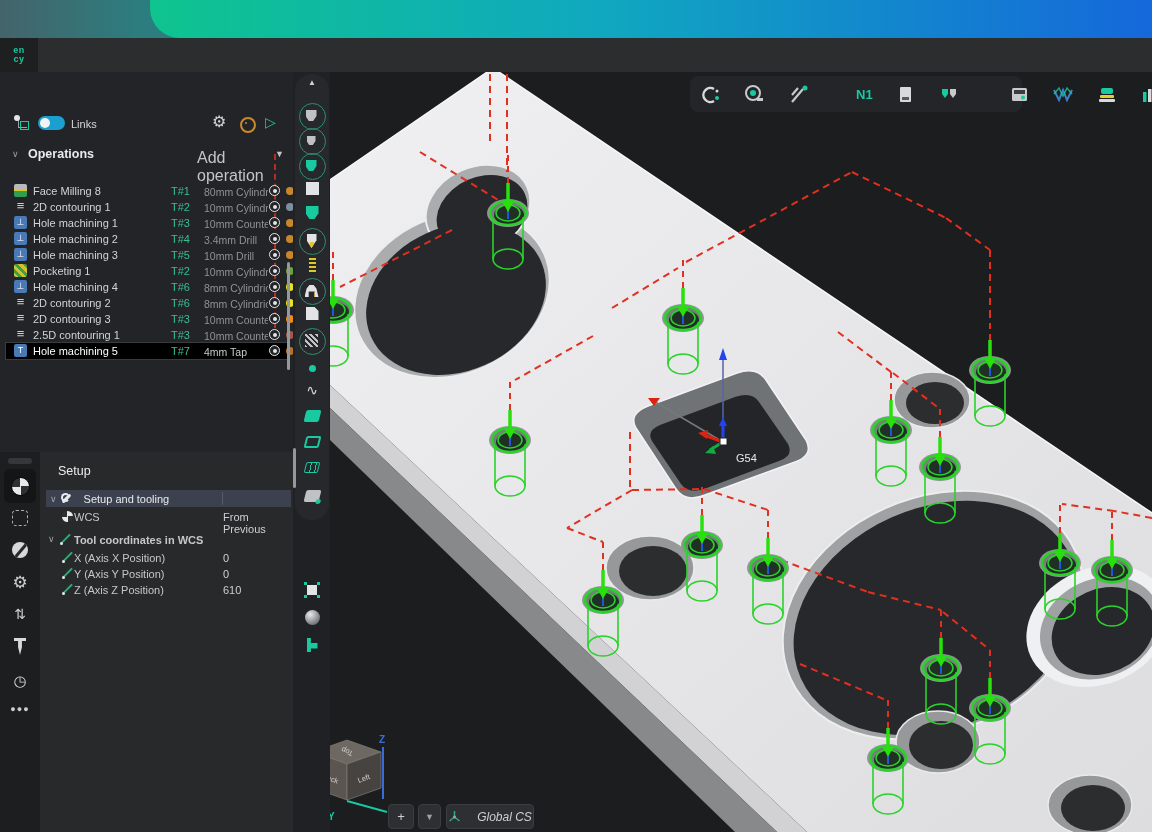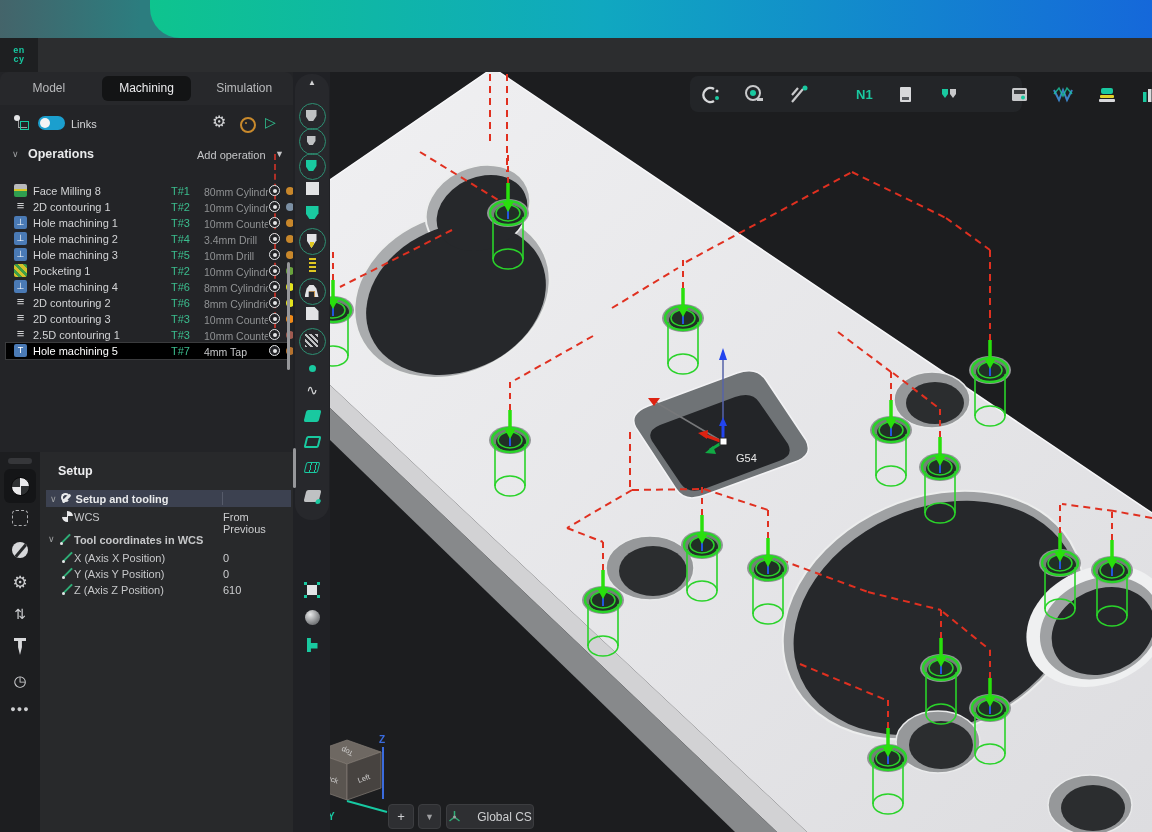--- a/index.html
+++ b/index.html
@@ -42,21 +42,21 @@
   #links-toggle:before{content:"";position:absolute;left:2px;top:2px;width:10px;height:10px;border-radius:50%;background:#f2f3f4;}
   #links-label{left:71px;top:13px;color:#d6d7d9;}
   #links-gear{left:212px;top:9px;font-size:16px;color:#d2d3d5;line-height:1;}
   #links-sim{left:240px;top:12px;width:12px;height:12px;border:2px solid #c98a2c;border-radius:50%;}
   #links-sim:before{content:"";position:absolute;left:3px;top:3px;width:2px;height:2px;border-radius:50%;background:#c98a2c;}
   #links-play{left:265px;top:9px;font-size:14px;color:#2fbf8f;}
   
   #ops-head{left:0;top:69px;width:293px;height:26px;}
   .chev{color:#9fa0a2;font-size:9px;}
   #ops-title{left:28px;top:6px;font-weight:bold;font-size:12.5px;color:#e9eaeb;}
-  #ops-add{left:197px;top:8px;font-size:11px;color:#c4c5c7;}
+  #ops-add{left:197px;top:8px;font-size:16px;color:#c4c5c7;}
   #ops-add-caret{left:275px;top:8px;color:#c4c5c7;font-size:9px;}
   
   #ops-list{left:0;top:95px;width:293px;height:280px;}
   #ops-redline{left:274px;top:82px;height:184px;width:0;border-left:2px dashed #b03028;}
   .oprow{position:absolute;left:6px;width:283px;height:16px;}
   .oprow .nm{position:absolute;left:27px;top:2px;color:#d2d3d5;white-space:nowrap;}
   .oprow .tl{position:absolute;left:165px;top:2px;color:#3bbd8e;text-align:center;}
   .oprow .ds{position:absolute;left:198px;top:3px;width:64px;overflow:hidden;white-space:nowrap;color:#8f9193;font-size:10.5px;}
   .oprow .tgt{position:absolute;left:263px;top:2px;width:9px;height:9px;border:1.5px solid #e4e5e7;border-radius:50%;background:#232427;}
   .oprow .tgt:before{content:"";position:absolute;left:2.5px;top:2.5px;width:4px;height:4px;border-radius:50%;background:#e4e5e7;}
@@ -90,23 +90,23 @@
   #rail-active{left:4px;top:17px;width:32px;height:34px;background:#141517;border-radius:6px;}
   .wcs-circle{display:inline-block;width:17px;height:17px;border-radius:50%;
       background:conic-gradient(#e9e9eb 0 25%,#2e3032 0 50%,#e9e9eb 0 75%,#2e3032 0);border:1px solid #0b0b0c;}
   .dashed-sq{display:inline-block;width:14px;height:14px;border:1.5px dashed #aeafb1;border-radius:4px;}
   .swoosh{display:inline-block;width:16px;height:16px;border-radius:50%;background:#d7d8da;position:relative;overflow:hidden;}
   .swoosh:before{content:"";position:absolute;left:7px;top:-2px;width:3px;height:22px;background:#26282a;transform:rotate(40deg);}
   .drill-sh{display:inline-block;width:12px;height:17px;background:#d8d9db;
       clip-path:polygon(0 0,100% 0,100% 18%,66% 18%,66% 55%,50% 100%,34% 55%,34% 18%,0 18%);}
   
   #setup{left:40px;top:452px;width:253px;height:380px;background:#28292b;}
-  #setup-title{left:18px;top:12px;font-weight:bold;font-size:12.5px;color:#ececee;}
+  #setup-title{left:18px;top:12px;font-weight:normal;font-size:12.5px;color:#ececee;}
   #grp1{left:6px;top:38px;width:245px;height:17px;background:#3c4150;display:flex;align-items:center;}
-  #grp1 .lbl{font-weight:bold;color:#e9eaeb;margin-left:4px;}
+  #grp1 .lbl{font-weight:normal;color:#e9eaeb;margin-left:12px;}
   #grp1 .divd{position:absolute;left:176px;top:2px;bottom:2px;width:1px;background:#565b6a;}
   .wrench{display:inline-block;width:11px;height:11px;margin-left:4px;position:relative;}
   .wrench:before{content:"";position:absolute;left:4px;top:0;width:3px;height:11px;background:#e9eaeb;transform:rotate(45deg);border-radius:2px;}
   .wrench:after{content:"";position:absolute;left:0;top:0;width:5px;height:5px;border:2px solid #e9eaeb;border-radius:50%;border-right-color:transparent;}
   .setrow{left:6px;width:245px;height:16px;}
   .setrow .lb{position:absolute;left:28px;top:2px;color:#c6c7c9;}
   .setrow .vl{position:absolute;left:177px;top:2px;color:#cdced0;}
   .grp2lbl{font-weight:bold;color:#e3e4e6;}
   .slash{display:inline-block;width:11px;height:11px;position:relative;}
   .slash:before{content:"";position:absolute;left:-1px;top:4px;width:13px;height:2px;background:#2fae77;transform:rotate(-45deg);}
@@ -151,21 +151,21 @@
   svg text{font-family:"Liberation Sans",sans-serif;}
   
   #tr-bar{left:690px;top:76px;width:332px;height:36px;background:#232528;border-radius:8px;display:flex;align-items:center;padding:0 8px;box-sizing:border-box;gap:20px;}
   .trsep{width:1px;height:22px;background:#45464a;margin:0 3px;}
   .tric{width:26px;height:26px;display:flex;align-items:center;justify-content:center;}
   
   .bbtn{top:804px;height:25px;background:#2e2f32;border:1px solid #3c3d40;border-radius:4px;color:#cfd0d2;
         display:flex;align-items:center;justify-content:center;font-size:13px;box-sizing:border-box;}
   #btn-plus{left:388px;width:26px;}
   #btn-caret{left:418px;width:23px;font-size:9px;color:#9fa0a2;}
-  #btn-cs{left:446px;width:88px;font-size:12px;gap:16px;}
+  #btn-cs{left:446px;width:88px;font-size:12px;gap:16px;font-style:italic;}
 </style>
 </head>
 <body>
 
 <div class="abs" id="grad-band">
   <div class="abs" id="grad-pill"></div>
 </div>
 
 <div class="abs" id="header">
   <div class="abs" id="logo-tile">
@@ -176,25 +176,20 @@
   <div class="abs" id="folder-ic"></div>
   <div class="abs" id="save-ic"></div>
   <div class="abs hsep" style="left:157px;"></div>
   <div class="abs" id="chk"></div>
   <div class="abs" id="doc-title">JIG Plate</div>
   <div class="abs hsep" style="left:330px;"></div>
   <div class="abs hsep" style="left:995px;"></div>
 </div>
 
 <div class="abs" id="left-panel">
-  <div class="abs" id="tabbar">
-    <div class="tab">Model</div>
-    <div class="tab active">Machining</div>
-    <div class="tab">Simulation</div>
-  </div>
 
   <div class="abs" id="links-row">
     <div class="abs" id="links-node-ic">
         <i class="ln"></i>
         <i class="sq1"></i>
         <i class="sq2"></i>
       </div>
     <div class="abs" id="links-toggle"></div>
     <div class="abs" id="links-label">Links</div>
     <div class="abs" id="links-gear">⚙</div>

